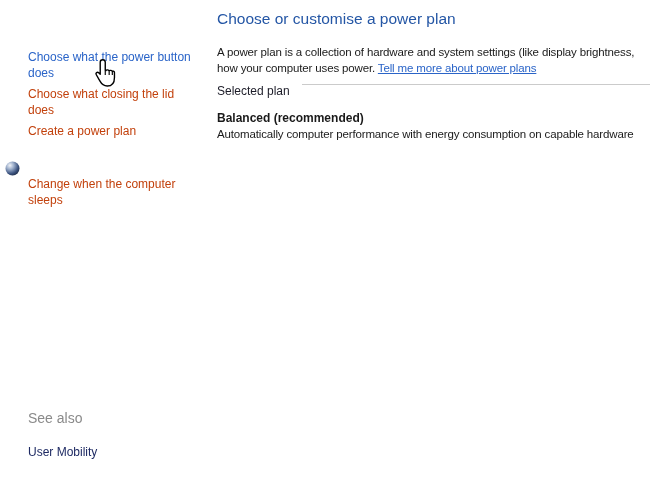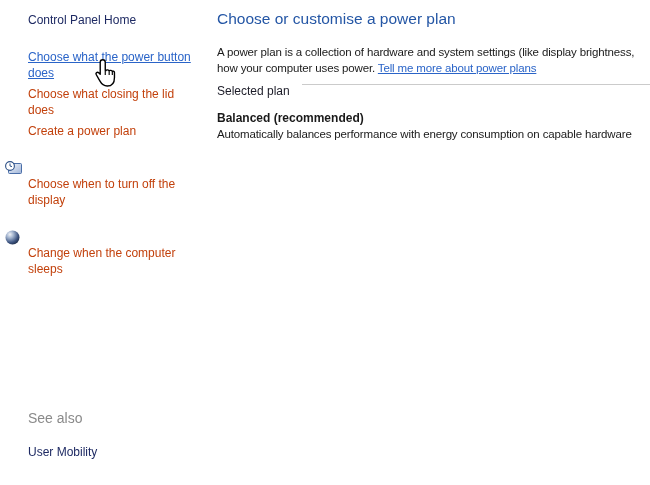--- a/index.html
+++ b/index.html
@@ -20,21 +20,21 @@
   }
   .task-list { position: absolute; left: 28px; top: 49px; width: 172px; }
   .task-item {
     position: relative;
     font-size: 12px; line-height: 16px;
     color: #c2410c;
     margin-bottom: 5px;
     white-space: pre-line;
     cursor: pointer;
   }
-  .task-item.hovered { color: #2a64c8; text-decoration: underline; }
+  .task-item.hovered { color: #2a64c8; }
   .task-icon {
     position: absolute; left: -24px; top: 0px;
     width: 19px; height: 17px;
     display: inline-block;
   }
 
   .see-also { position: absolute; left: 28px; top: 410px; }
   .see-also-heading { font-size: 14px; color: #8a8a8a; margin-bottom: 20px; }
   .see-also-link { font-size: 12px; color: #1e2a63; margin-bottom: 10px; line-height: 12px; cursor: pointer; }
 
@@ -68,50 +68,31 @@
   }
 
   
   .hand-cursor { position: absolute; left: 93px; top: 59px; width: 23px; height: 29px; pointer-events: none; }
 </style>
 </head>
 <body>
 
 <div class="sidebar">
 
-  <div class="cp-home">Control Panel Home</div>
 
   <div class="task-list">
 
     <div class="task-item hovered">Choose what the power button
 does</div>
 
     <div class="task-item">Choose what closing the lid
 does</div>
 
     <div class="task-item">Create a power plan</div>
 
-    <div class="task-item">
-      <span class="task-icon">
-        <svg width="19" height="17" viewBox="0 0 19 17">
-          <defs>
-            <linearGradient id="dispGrad" x1="0" y1="0" x2="1" y2="1">
-              <stop offset="0" stop-color="#f4f7fb"></stop>
-              <stop offset="1" stop-color="#9fb4d8"></stop>
-            </linearGradient>
-          </defs>
-          <rect x="4.5" y="3.5" width="13" height="10" rx="1" fill="url(#dispGrad)" stroke="#4a6ea8" stroke-width="1"></rect>
-          <circle cx="6" cy="6" r="4.4" fill="#ffffff" stroke="#2e5288" stroke-width="1.1"></circle>
-          <line x1="6" y1="6" x2="6" y2="3.4" stroke="#2e5288" stroke-width="1"></line>
-          <line x1="6" y1="6" x2="8" y2="6.6" stroke="#2e5288" stroke-width="1"></line>
-        </svg>
-      </span>
-      <span>Choose when to turn off the
-display</span>
-    </div>
 
     <div class="task-item">
       <span class="task-icon">
         <svg width="17" height="17" viewBox="0 0 17 17">
           <defs>
             <radialGradient id="sphereGrad" cx="0.32" cy="0.28" r="0.9">
               <stop offset="0" stop-color="#f0f3f8"></stop>
               <stop offset="0.3" stop-color="#9eb0cc"></stop>
               <stop offset="0.65" stop-color="#3d5480"></stop>
               <stop offset="1" stop-color="#101b2e"></stop>
@@ -142,21 +123,21 @@
     <div class="intro-line"><span>how your computer uses power. </span><span class="intro-link">Tell me more about power plans</span></div>
   </div>
 
   <div class="group-header">
     <span class="group-header-label">Selected plan</span>
     <span class="group-header-rule"></span>
   </div>
 
   <div class="plan-name">Balanced (recommended)</div>
 
-  <div class="plan-desc">Automatically balances performance with energy consumption on capable hardware</div>
+  <div class="plan-desc">Automatically computer performance with energy consumption on capable hardware</div>
 
 </div>
 
 <div class="hand-cursor">
   <svg width="23" height="29" viewBox="0 0 18 23">
     <path d="M5.6 2.6 C5.6 1.5 6.5 0.6 7.6 0.6 C8.7 0.6 9.6 1.5 9.6 2.6 L9.6 9.2
              L10.1 9.2 C10.2 8.4 12.6 8.4 12.7 9.4 L12.9 9.4 C13 8.8 15.1 8.9 15.2 9.9
              L15.3 9.9 C15.5 9.4 16.9 9.6 16.9 10.7 L16.9 14.6 C16.9 18.7 14.9 21.4 11.2 21.4
              C7.9 21.4 6.7 20 5.3 17.4 L2.4 12.3 C1.7 11.1 3.3 9.9 4.4 10.9 L5.6 12.1 Z" fill="#ffffff" stroke="#000000" stroke-width="1.1" stroke-linejoin="round"></path>
     <line x1="9.6" y1="9.6" x2="9.6" y2="12.6" stroke="#000000" stroke-width="0.9"></line>

